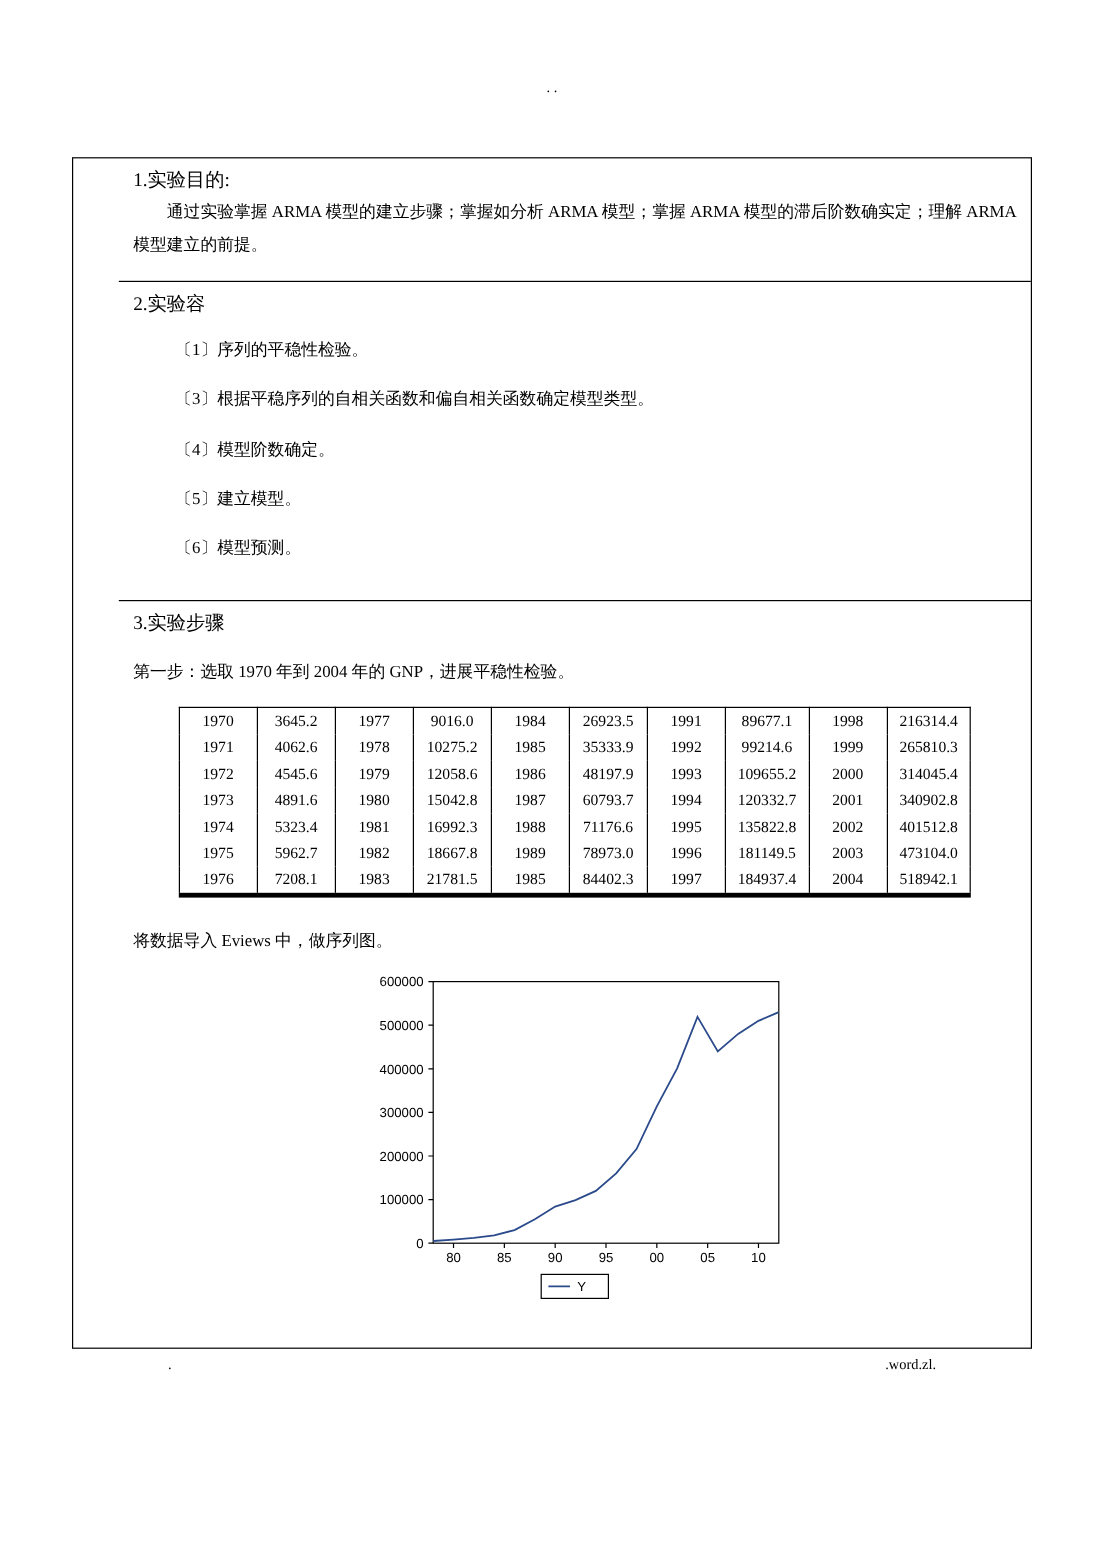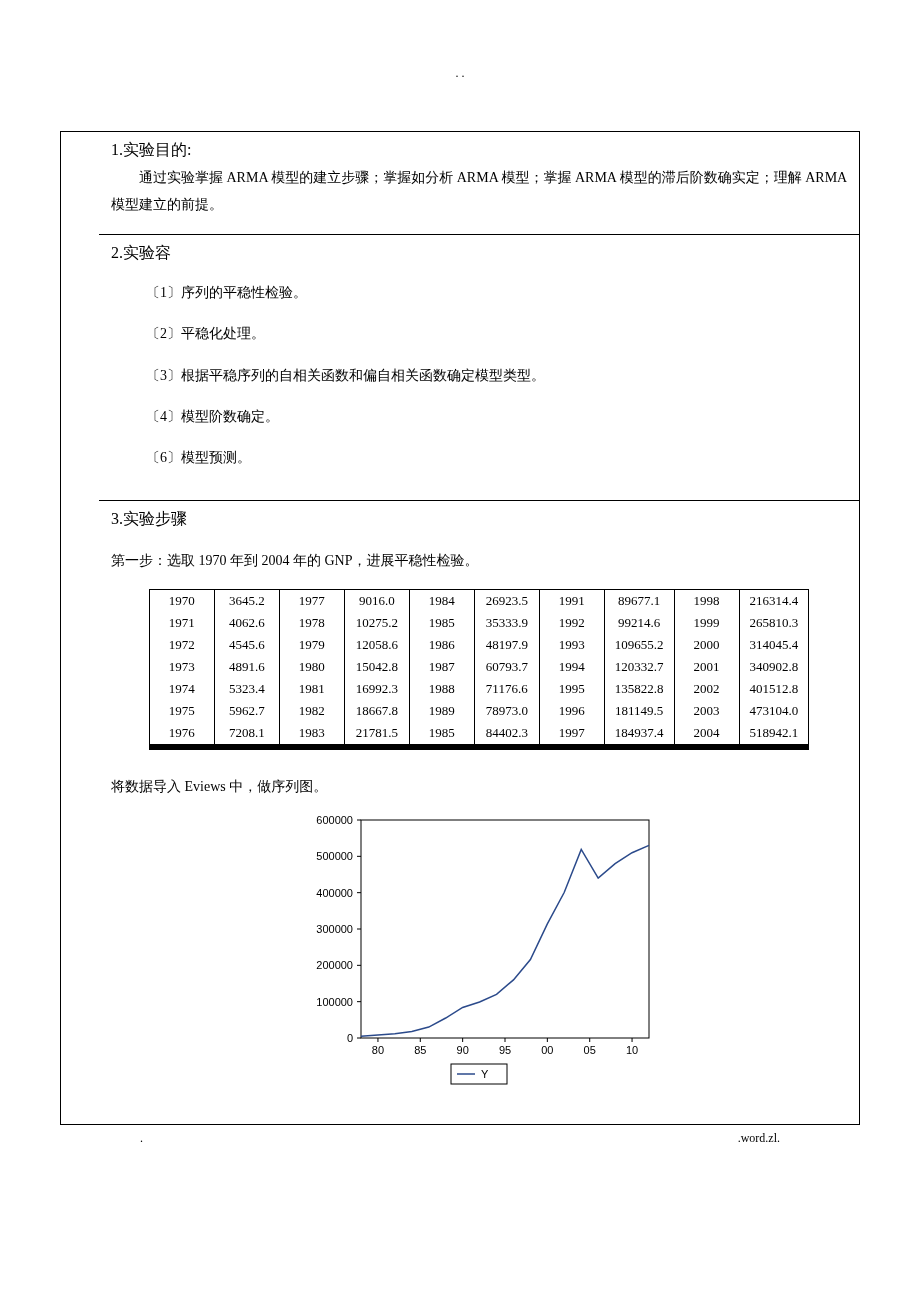--- a/index.html
+++ b/index.html
@@ -58,21 +58,21 @@
     border-right: 1px solid #000;
     padding: 3px 10px;
     text-align: center;
     min-width: 44px;
   }
   table.data tr:first-child td {
     border-top: 1px solid #000;
     margin-left: 42px;
   }
   table.data tr:last-child td {
-    border-bottom: 6px solid #000000;
+    border-bottom: 4px solid #000000;
   }
   .chart-note {
     margin: 24px 0 8px 0;
     line-height: 1.8;
   }
   .chart-wrap {
     text-align: center;
     margin: 4px 0 8px 0;
   }
   svg { display: inline-block; }
@@ -92,23 +92,23 @@
   <div class="container">
 
     <div class="section">
       <div class="heading">1.实验目的:</div>
       <div class="indent">通过实验掌握 ARMA 模型的建立步骤；掌握如分析 ARMA 模型；掌握 ARMA 模型的滞后阶数确实定；理解 ARMA 模型建立的前提。</div>
     </div>
 
     <div class="section">
       <div class="heading">2.实验容</div>
       <div class="list-item">〔1〕序列的平稳性检验。</div>
-      <div class="list-item">〔2〕平稳化处理。</div>
       <div class="list-item">〔3〕根据平稳序列的自相关函数和偏自相关函数确定模型类型。</div>
       <div class="list-item">〔4〕模型阶数确定。</div>
+      <div class="list-item">〔5〕建立模型。</div>
       <div class="list-item">〔6〕模型预测。</div>
     </div>
 
     <div class="section">
       <div class="heading">3.实验步骤</div>
       <div class="step">第一步：选取 1970 年到 2004 年的 GNP，进展平稳性检验。</div>
 
       <table class="data">
         <tbody id="gnp-tbody">
             <tr>

